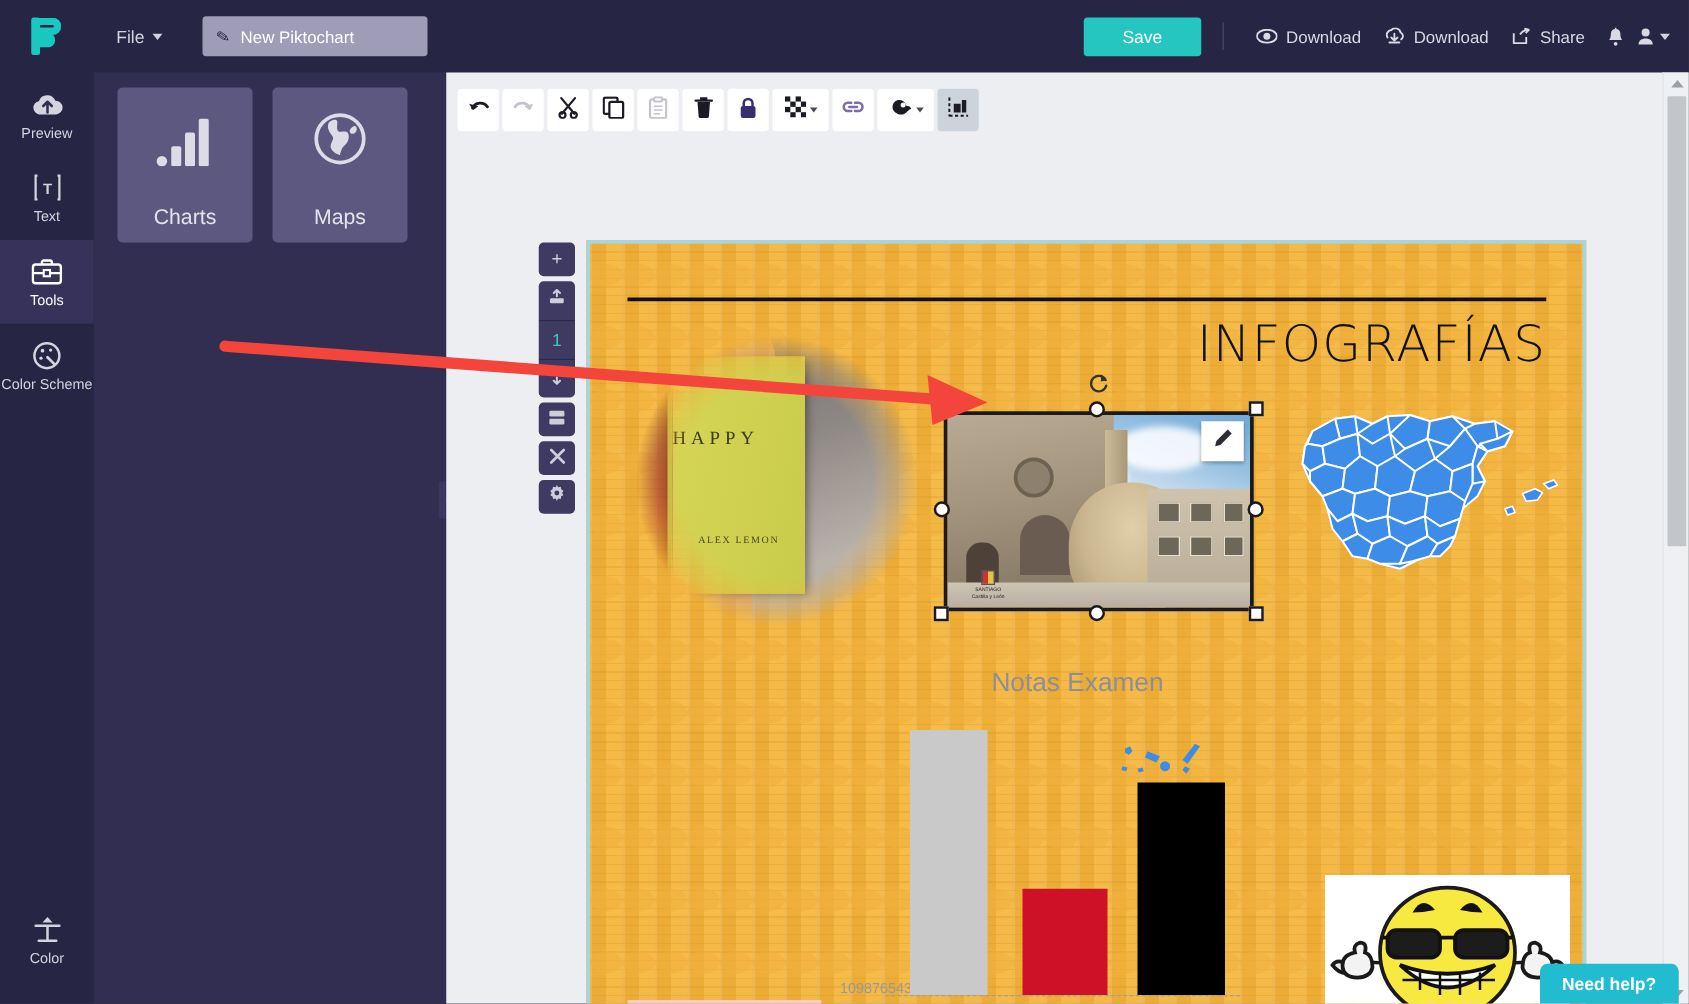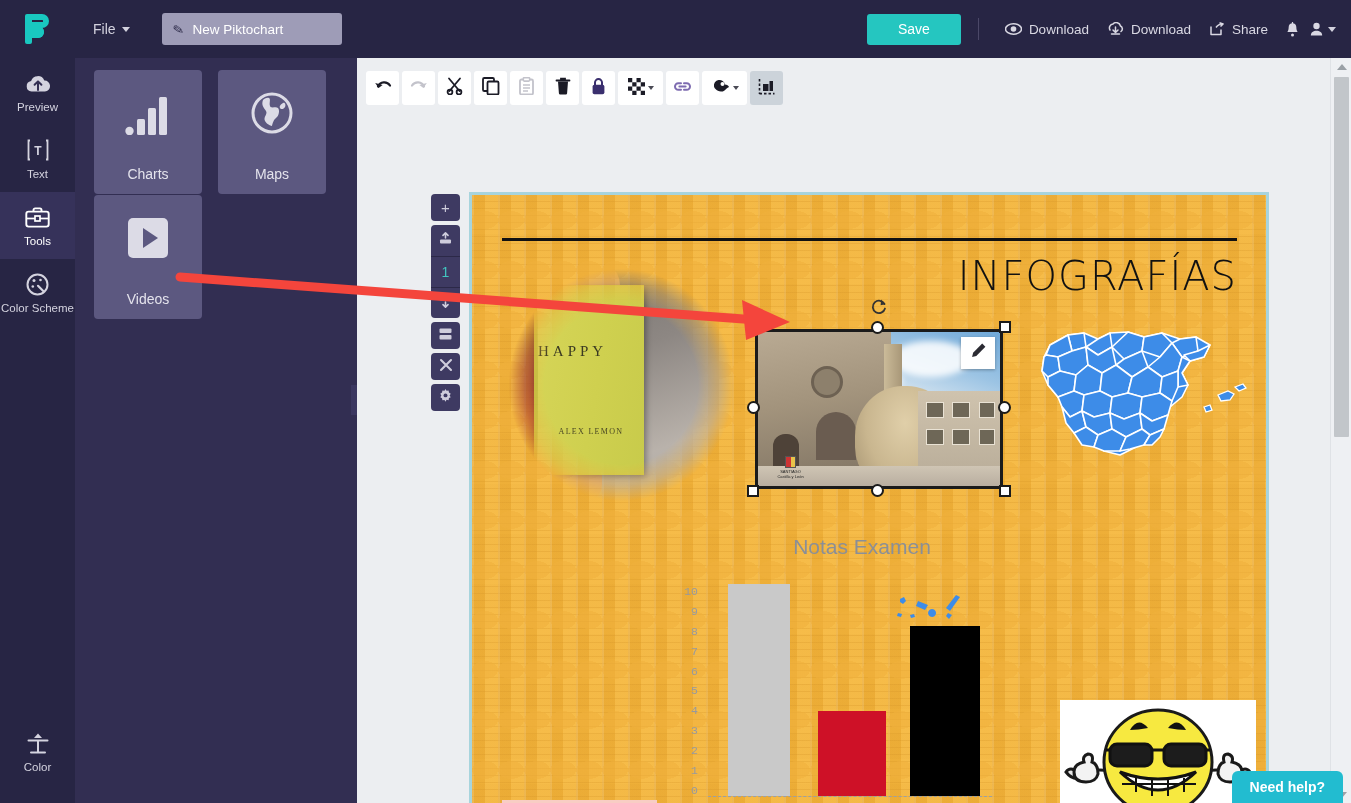--- a/index.html
+++ b/index.html
@@ -81,21 +81,21 @@
   #panel {
     position: absolute; top: 58px; left: 75px; width: 282px; height: 745px;
     background: #322e52;
   }
   .tool-card {
     position: absolute; width: 108px; height: 124px; background: #5c5880;
     border-radius: 4px; cursor: pointer;
     display: flex; flex-direction: column; align-items: center; justify-content: center;
   }
   .tool-card .tc-icon { height: 52px; display: flex; align-items: flex-end; justify-content: center; }
-  .tool-card .tc-label { color: #e4e3ec; font-size: 14px; margin-top: 31px; }
+  .tool-card .tc-label { color: #e4e3ec; font-size: 17px; margin-top: 31px; }
   #card-charts { left: 19px; top: 12px; }
   #card-maps { left: 143px; top: 12px; }
   #card-videos { left: 19px; top: 137px; }
 
   #collapse-tab {
     position: absolute; left: 351px; top: 385px; width: 17px; height: 30px;
     background: #3b3760; border-radius: 0 4px 4px 0; cursor: pointer;
     display: flex; align-items: center; justify-content: center;
   }
   #collapse-tab .tri {
@@ -298,22 +298,22 @@
   #canary { position: absolute; left: 424px; top: 398px; width: 90px; height: 36px; }
 
   
   #chart-title {
     position: absolute; left: 245px; top: 340px; width: 290px; text-align: center;
     font-size: 21px; color: #8a8f98; font-family: "Liberation Sans", sans-serif;
   }
   #chart { position: absolute; left: 200px; top: 390px; width: 320px; height: 270px; }
   #chart .yaxis {
     position: absolute; left: 0; top: 0; width: 26px; height: 212px;
-    display: flex; flex-direction: column; justify-content: space-between;
-    align-items: flex-end; color: #96999f; font-size: 11.5px; font-family: Liberation Mono, monospace;
+    display: flex; justify-content: space-between;
+    align-items: flex-end; color: #96999f; font-size: 11.5px;
   }
   #chart .plot { position: absolute; left: 36px; top: 0; right: 0; height: 212px; }
   #chart .baseline {
     position: absolute; left: 0; right: 0; bottom: 0; height: 0;
     border-top: 1.5px dashed #9aa0a6;
   }
   .bar { position: absolute; bottom: 1px; }
 
   
   #date-box {
@@ -500,29 +500,20 @@
     </div>
     <div class="tool-card" id="card-maps">
       <div class="tc-icon">
         <svg width="44" height="44" viewBox="0 0 44 44">
           <circle cx="22" cy="22" r="19" fill="none" stroke="#dcdbe6" stroke-width="3"></circle>
           <path d="M13 9c-2 5 1 8 3 11s-3 6-1 10 7 5 7 5 1-6 4-8 4-8 2-10-7 1-8-2 1-7-1-8-5 1-6 2z" fill="#dcdbe6"></path>
           <path d="M33 12c-2 1-4 3-3 5s4 1 5-1 0-5-2-4z" fill="#dcdbe6"></path>
         </svg>
       </div>
       <div class="tc-label">Maps</div>
-    </div>
-    <div class="tool-card" id="card-videos">
-      <div class="tc-icon">
-        <svg width="44" height="44" viewBox="0 0 44 44">
-          <rect x="2" y="2" width="40" height="40" rx="5" fill="#dcdbe6"></rect>
-          <path d="M17 12 L32 22 L17 32 Z" fill="#5c5880"></path>
-        </svg>
-      </div>
-      <div class="tc-label">Videos</div>
     </div>
   </div>
 
   <div id="collapse-tab">
     <span class="tri"></span>
   </div>
 
   <div id="editor">
 
     <div id="canvas-toolbar">

